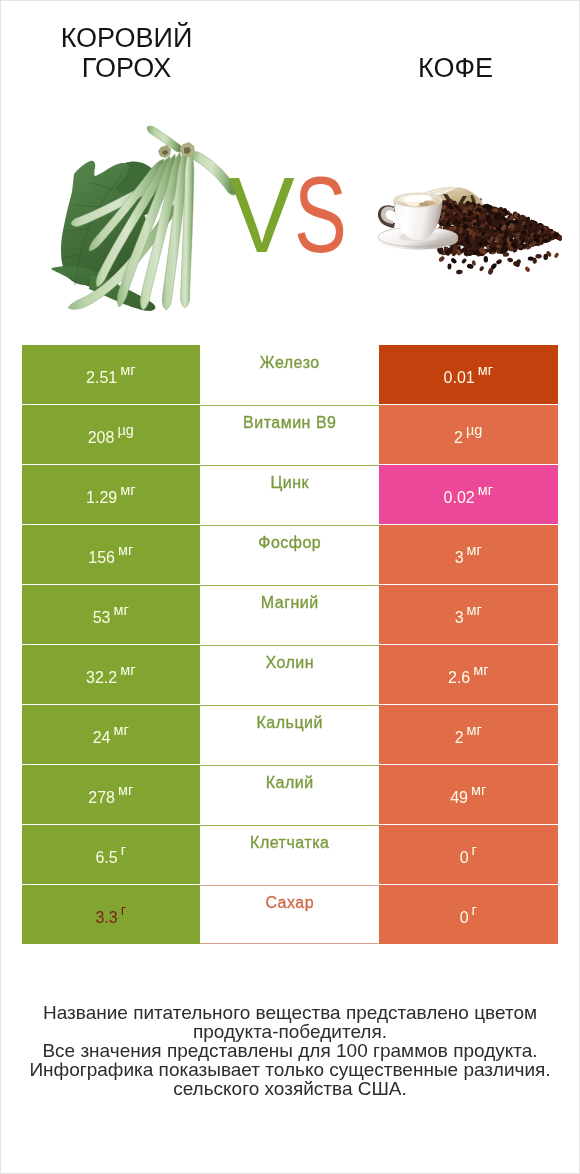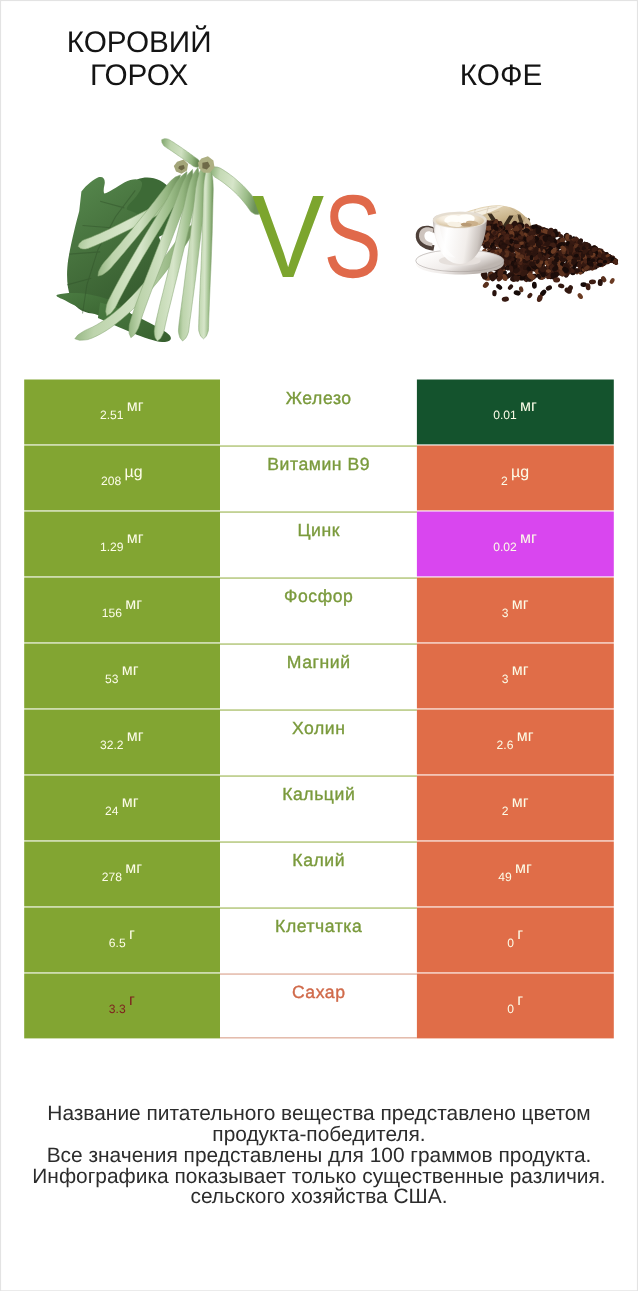--- a/index.html
+++ b/index.html
@@ -13,21 +13,21 @@
 #t1{left:16px;top:22px;width:219px;}
 #t2{left:345px;top:52px;width:219px;}
 .vs{position:absolute;transform:translateZ(0);left:228px;top:159px;font-size:107px;line-height:110px;font-weight:400;}
 .vs span{display:inline-block;}
 .vs span:first-child{transform:scaleX(0.92);transform-origin:left center;}
 .vs span:last-child{transform:scaleX(0.74);transform-origin:left center;margin-left:-6px;}
 .tbl{position:absolute;left:20.5px;top:344px;width:536px;height:599px;}
 .row{position:absolute;left:0;width:536px;height:59px;display:flex;}
 .cl,.cr{width:178.5px;display:flex;align-items:center;justify-content:center;padding-bottom:9px;box-sizing:border-box;}
 .cm{width:179px;display:flex;align-items:center;justify-content:center;background:#fff;box-sizing:border-box;padding-bottom:24px;}
-.num{font-size:11px;font-weight:400;transform:translateZ(0);margin-top:15px;}
+.num{font-size:16px;font-weight:400;transform:translateZ(0);margin-top:15px;}
 .unit{font-size:14.5px;font-weight:400;margin-left:3px;transform:translateZ(0);}
 .lab{font-size:16px;font-weight:400;letter-spacing:0.5px;text-indent:0.5px;transform:translateZ(0);}
 
 .foot{position:absolute;transform:translateZ(0);left:0;top:1002px;width:578px;text-align:center;color:#2c2c2c;font-size:19px;line-height:19px;}
 </style>
 </head>
 <body>
 
 <div class="page">
 
@@ -1728,21 +1728,21 @@
 
   <div class="tbl" id="tbl">
       <div class="row" style="top:0px">
         <div class="cl" style="background:#82a532;color:#fcfce8">
           <span class="num">2.51</span>
           <span class="unit">мг</span>
         </div>
         <div class="cm" style="border-top:0;border-bottom:0">
           <span class="lab" style="color:#7a9a3c;-webkit-text-stroke:0.32px #7a9a3c">Железо</span>
         </div>
-        <div class="cr" style="background:#14532d;color:#fcfce8">
+        <div class="cr" style="background:#c2410c;color:#fcfce8">
           <span class="num">0.01</span>
           <span class="unit">мг</span>
         </div>
       </div>
       <div class="row" style="top:60px">
         <div class="cl" style="background:#82a532;color:#fcfce8">
           <span class="num">208</span>
           <span class="unit">µg</span>
         </div>
         <div class="cm" style="border-top:1px solid #9ab34f;border-bottom:0">
@@ -1754,21 +1754,21 @@
         </div>
       </div>
       <div class="row" style="top:120px">
         <div class="cl" style="background:#82a532;color:#fcfce8">
           <span class="num">1.29</span>
           <span class="unit">мг</span>
         </div>
         <div class="cm" style="border-top:1px solid #9ab34f;border-bottom:0">
           <span class="lab" style="color:#7a9a3c;-webkit-text-stroke:0.32px #7a9a3c">Цинк</span>
         </div>
-        <div class="cr" style="background:#d946ef;color:#fcfce8">
+        <div class="cr" style="background:#ec4899;color:#fcfce8">
           <span class="num">0.02</span>
           <span class="unit">мг</span>
         </div>
       </div>
       <div class="row" style="top:180px">
         <div class="cl" style="background:#82a532;color:#fcfce8">
           <span class="num">156</span>
           <span class="unit">мг</span>
         </div>
         <div class="cm" style="border-top:1px solid #9ab34f;border-bottom:0">

